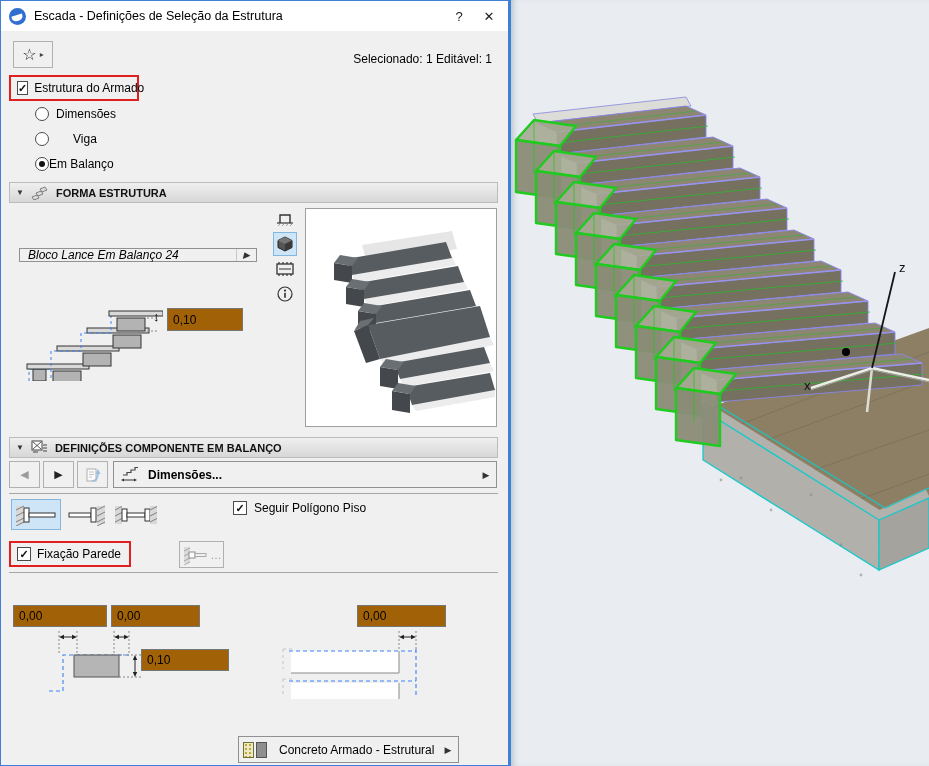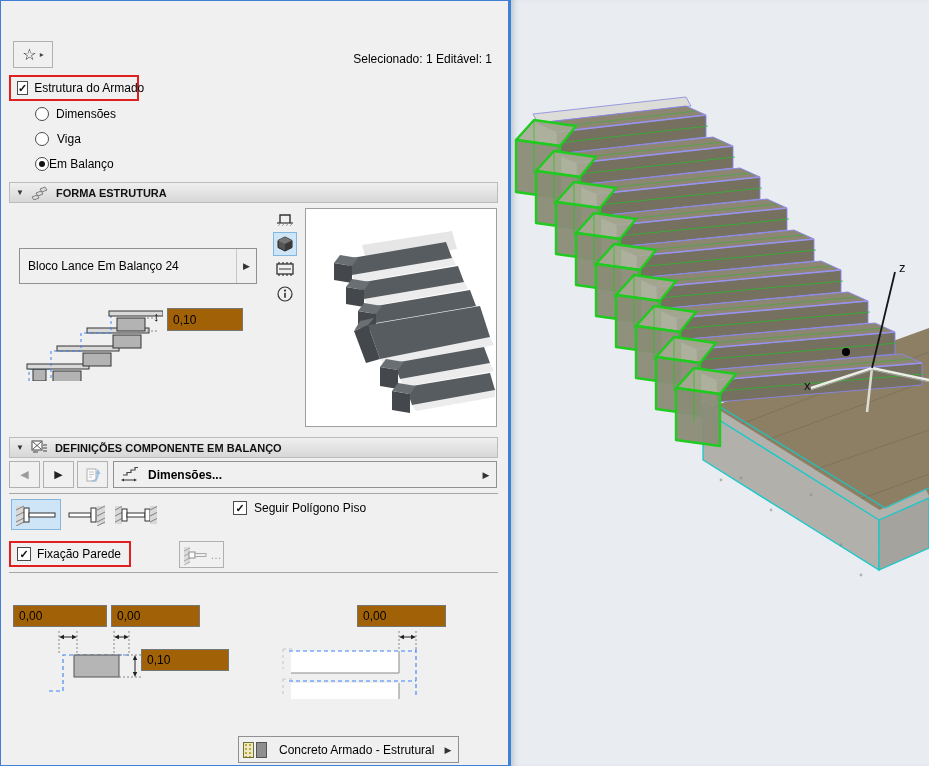--- a/index.html
+++ b/index.html
@@ -47,56 +47,63 @@
   .viewport{position:absolute;left:511px;top:0;width:418px;height:766px;background:#e9edf1;
             box-shadow:inset 6px 0 6px -4px rgba(90,110,130,.35);}
 </style>
 </head>
 <body>
 
 <div class="stage">
 
   <div class="dialog">
 
+    <div class="titlebar">
+      <div class="applogo"></div>
+      <div class="title">Escada - Definições de Seleção da Estrutura</div>
+      <div style="flex:1"></div>
+      <button class="tbtn">?</button>
+      <button class="tbtn" style="margin-right:4px;">✕</button>
+    </div>
 
     <div class="abs btn" style="left:12px;top:40px;width:40px;height:27px;gap:3px;">
       <span style="font-size:16px;line-height:1;">☆</span>
       <span style="font-size:8px;color:#444;">▸</span>
     </div>
     <div class="abs status" style="right:16px;top:51px;">Selecionado: 1 Editável: 1</div>
 
     <div class="redbox" style="left:8px;top:74px;width:130px;height:26px;">
       <span class="cbx">✓</span>
       <span class="lbl">Estrutura do Armado</span>
     </div>
 
     <div class="abs" style="left:34px;top:106px;display:flex;align-items:center;gap:7px;">
       <span class="radio"></span>
       <span class="lbl">Dimensões</span>
     </div>
-    <div class="abs" style="left:34px;top:131px;display:flex;align-items:flex-start;gap:8px;">
+    <div class="abs" style="left:34px;top:131px;display:flex;align-items:flex-start;gap:24px;">
       <span class="radio"></span>
       <span class="lbl">Viga</span>
     </div>
     <div class="abs" style="left:34px;top:156px;display:flex;align-items:center;">
       <span class="radio sel"></span>
       <span class="lbl">Em Balanço</span>
     </div>
 
     <div class="secbar" style="left:8px;top:181px;width:489px;">
       <span class="tri">▼</span>
       <svg width="18" height="14" viewBox="0 0 18 14">
         <polygon points="1,11 6,9 8,12 3,14" fill="#dcdcdc" stroke="#666" stroke-width="0.8"></polygon>
         <polygon points="5,7 10,5 12,8 7,10" fill="#dcdcdc" stroke="#666" stroke-width="0.8"></polygon>
         <polygon points="9,3 14,1 16,4 11,6" fill="#dcdcdc" stroke="#666" stroke-width="0.8"></polygon>
       </svg>
       <span class="sectitle">FORMA ESTRUTURA</span>
     </div>
 
-    <div class="drop abs" style="left:18px;top:247px;width:238px;height:36px;">
+    <div class="drop abs" style="left:18px;top:247px;width:238px;height:14px;font-style:italic;">
       <span class="dlabel">Bloco Lance Em Balanço 24</span>
       <span class="darr">▶</span>
     </div>
 
     <div class="viewbtn abs" style="left:272px;top:206px;">
       <svg width="18" height="18" viewBox="0 0 18 18">
         <path d="M4,13 V5 H14 V13" fill="none" stroke="#333" stroke-width="1.4"></path>
         <line x1="1" y1="13" x2="17" y2="13" stroke="#333" stroke-width="1.2"></line>
         <path d="M2,16 L5,13 M6,16 L9,13 M10,16 L13,13 M14,16 L17,13" stroke="#888" stroke-width="0.8"></path>
       </svg>

